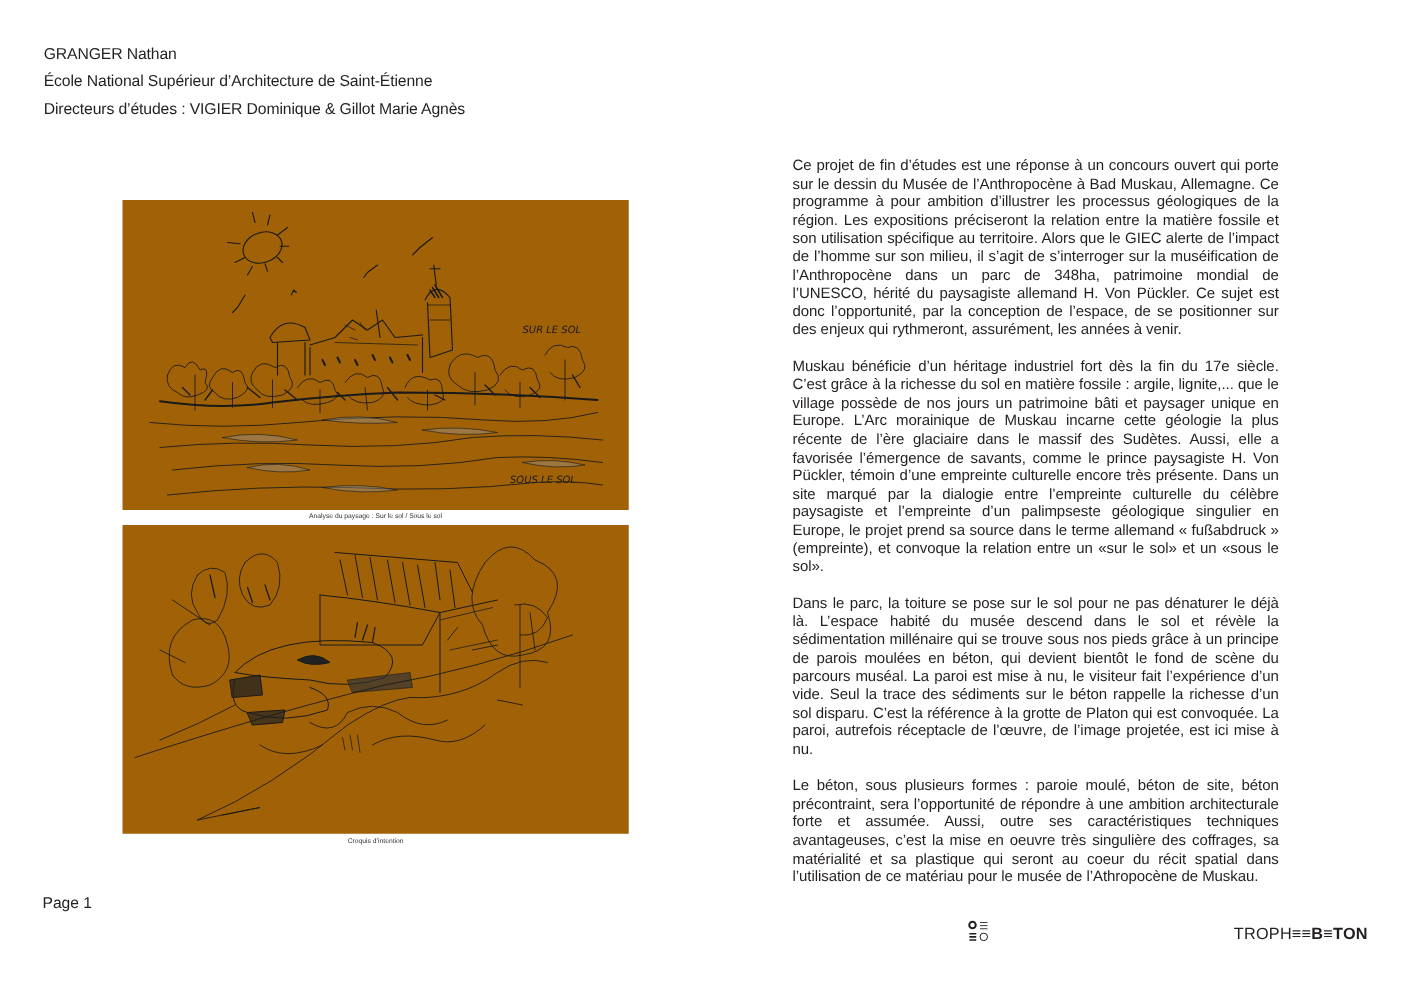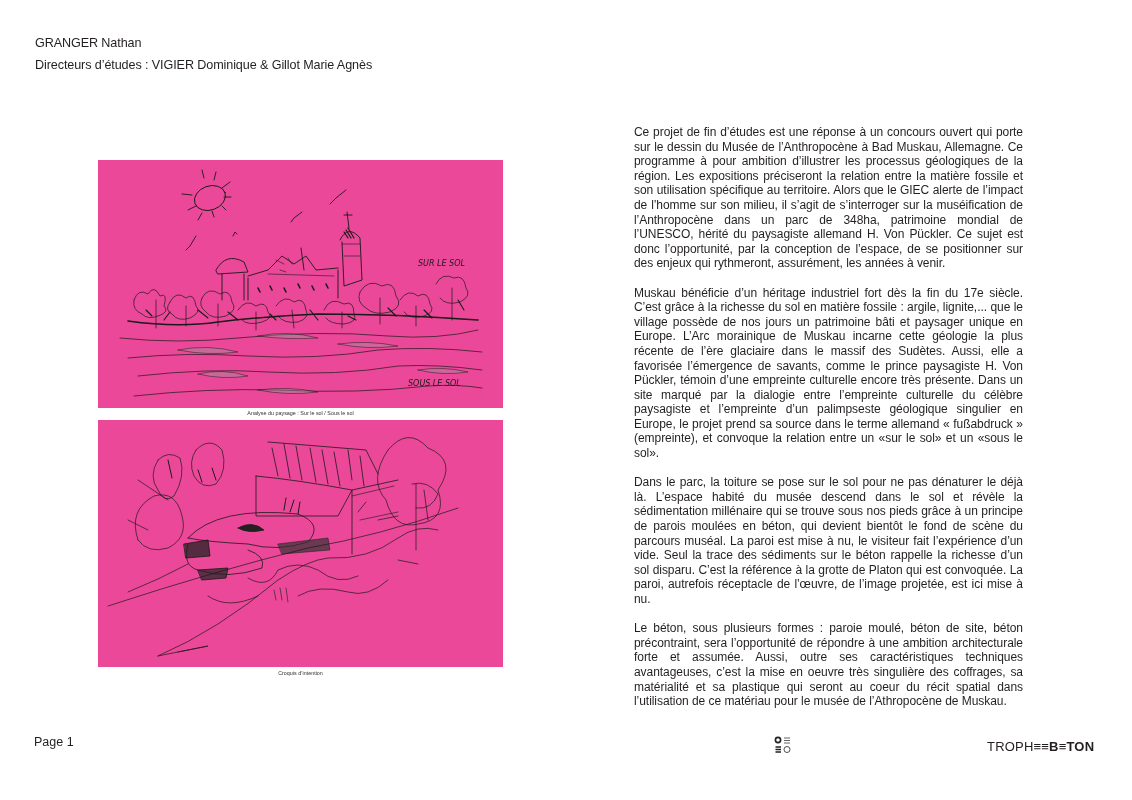--- a/index.html
+++ b/index.html
@@ -19,21 +19,21 @@
       font-size: 12.6px;
       line-height: 22px;
       text-underline-offset: 2px;
       text-decoration-thickness: 1px;
       color: #231f20;
       white-space: nowrap;
       letter-spacing: -0.1px;
     }
     .sketch {
       position: absolute; left: 98px; width: 405px;
-      background: #ec4899;
+      background: #a16207;
       overflow: hidden;
     }
     .sketch svg { display: block; width: 100%; height: 100%; }
     .sketch-top { top: 160px; height: 248px; }
     .sketch-bottom { top: 420px; height: 247px; }
     .caption {
       position: absolute; left: 98px; width: 405px; text-align: center;
       font-size: 5.4px; color: #333;
     }
     .caption-top { top: 410px; }
@@ -41,38 +41,39 @@
 
     .body-text {
       position: absolute; left: 634px; top: 125px; width: 389px;
       font-size: 12px; line-height: 14.6px; color: #231f20;
       text-align: justify;
       letter-spacing: -0.05px;
     }
     .body-text p { margin-bottom: 14.6px; }
 
     .page-num {
-      position: absolute; left: 34px; top: 735px;
+      position: absolute; left: 34px; top: 715px;
       font-size: 12.5px; color: #231f20;
     }
     .logo-mark {
       position: absolute; left: 774px; top: 736px; width: 20px; height: 18px;
     }
     .brand {
       position: absolute; left: 987px; top: 739px;
       font-size: 13px; color: #231f20; letter-spacing: 0.2px; white-space: nowrap;
     }
     .brand .light { font-weight: normal; }
     .brand .bold { font-weight: bold; }
   </style>
 </head>
 <body>
 
 <div class="header">
   <span class="header-line">GRANGER Nathan</span>
+  <span class="header-line">École National Supérieur d’Architecture de Saint-Étienne</span>
   <span class="header-line">Directeurs d’études : VIGIER Dominique &amp; Gillot Marie Agnès</span>
 </div>
 
 <div class="sketch sketch-top">
   <svg viewBox="0 0 405 248" preserveAspectRatio="none" fill="none" stroke="#1a1a1a" stroke-width="0.9" stroke-linecap="round" stroke-linejoin="round">
 
     <g>
       <ellipse cx="112" cy="38" rx="16" ry="12" transform="rotate(-20 112 38)"></ellipse>
       <path d="M84 34 L94 35 M90 50 L98 46 M100 60 L104 53 M116 57 L114 51 M128 50 L124 46 M133 37 L126 37 M132 22 L124 28 M118 12 L116 20 M104 10 L106 18"></path>
     </g>

